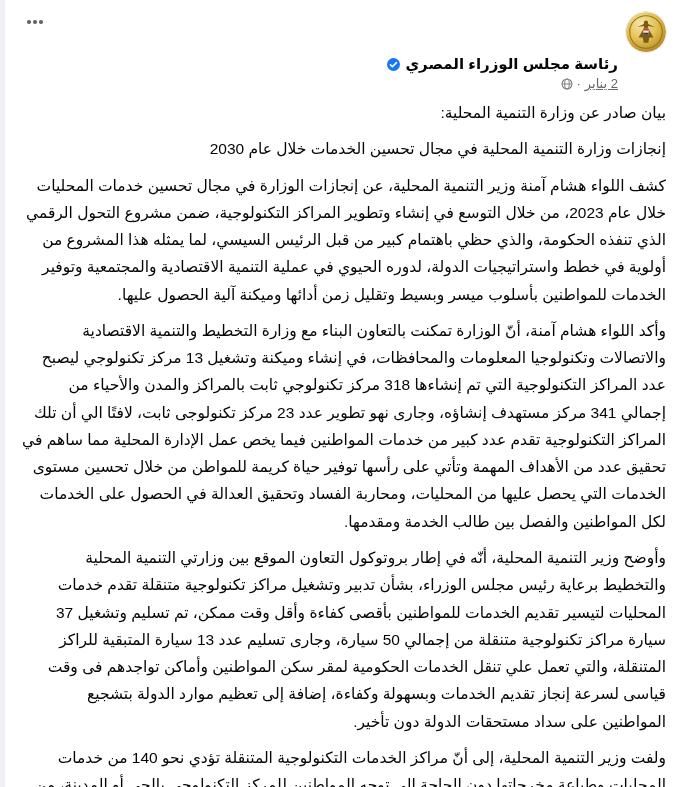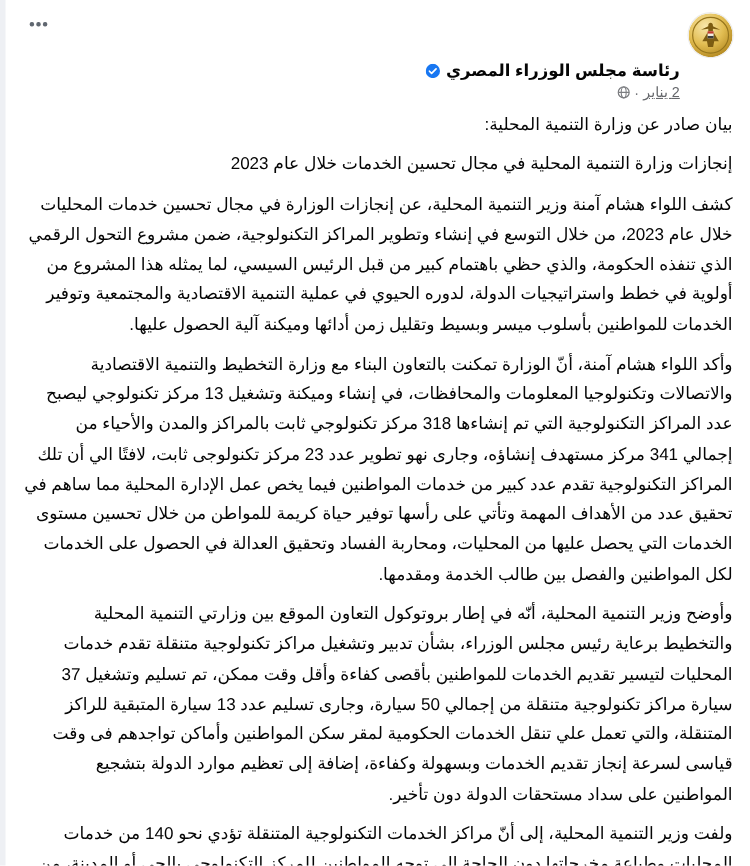--- a/index.html
+++ b/index.html
@@ -97,21 +97,21 @@
     <div class="menu" aria-label="options">
       <span class="d"></span>
       <span class="d"></span>
       <span class="d"></span>
     </div>
 
   </div>
 
   <div class="post-body">
     <p>بيان صادر عن وزارة التنمية المحلية:</p>
-    <p>إنجازات وزارة التنمية المحلية في مجال تحسين الخدمات خلال عام  2023</p>
+    <p>إنجازات وزارة التنمية المحلية في مجال تحسين الخدمات خلال عام  2030</p>
     <p>كشف اللواء هشام آمنة وزير التنمية المحلية، عن إنجازات الوزارة في مجال تحسين خدمات المحليات خلال عام 2023، من خلال التوسع في إنشاء وتطوير المراكز التكنولوجية، ضمن مشروع التحول الرقمي الذي تنفذه الحكومة، والذي حظي باهتمام كبير من قبل الرئيس السيسي، لما يمثله هذا المشروع من أولوية في خطط واستراتيجيات الدولة، لدوره الحيوي في عملية التنمية الاقتصادية والمجتمعية وتوفير الخدمات للمواطنين بأسلوب ميسر وبسيط وتقليل زمن أدائها وميكنة آلية الحصول عليها.</p>
     <p>وأكد اللواء هشام آمنة، أنّ الوزارة تمكنت بالتعاون البناء مع وزارة التخطيط والتنمية الاقتصادية والاتصالات وتكنولوجيا المعلومات والمحافظات، في إنشاء وميكنة وتشغيل 13 مركز تكنولوجي ليصبح عدد المراكز التكنولوجية التي تم إنشاءها 318 مركز تكنولوجي ثابت بالمراكز والمدن والأحياء من إجمالي 341 مركز مستهدف إنشاؤه، وجارى نهو تطوير عدد 23 مركز تكنولوجى ثابت، لافتًا الي أن تلك المراكز التكنولوجية تقدم عدد كبير من خدمات المواطنين فيما يخص عمل الإدارة المحلية مما ساهم في تحقيق عدد من الأهداف المهمة وتأتي على رأسها توفير حياة كريمة للمواطن من خلال تحسين مستوى الخدمات التي يحصل عليها من المحليات، ومحاربة الفساد وتحقيق العدالة في الحصول على الخدمات لكل المواطنين والفصل بين طالب الخدمة ومقدمها.</p>
     <p>وأوضح وزير التنمية المحلية، أنّه في إطار بروتوكول التعاون الموقع بين وزارتي التنمية المحلية والتخطيط برعاية رئيس مجلس الوزراء، بشأن تدبير وتشغيل مراكز تكنولوجية متنقلة تقدم خدمات المحليات لتيسير تقديم الخدمات للمواطنين بأقصى كفاءة وأقل وقت ممكن، تم تسليم وتشغيل 37 سيارة مراكز تكنولوجية متنقلة من إجمالي 50 سيارة، وجارى تسليم عدد 13 سيارة المتبقية للراكز المتنقلة، والتي تعمل علي تنقل الخدمات الحكومية لمقر سكن المواطنين وأماكن تواجدهم فى وقت قياسى لسرعة إنجاز تقديم الخدمات وبسهولة وكفاءة، إضافة إلى تعظيم موارد الدولة بتشجيع المواطنين على سداد مستحقات الدولة دون تأخير.</p>
     <p>ولفت وزير التنمية المحلية، إلى أنّ مراكز الخدمات التكنولوجية المتنقلة تؤدي نحو 140 من خدمات المحليات وطباعة مخرجاتها دون الحاجة إلى توجه المواطنين للمركز التكنولوجي بالحي أو المدينة، من خلال السيارات المتنقلة والمجهزة بأحدث أجهزة نظم المعلومات متصلة بمنظومة تأدية خدمات المواطنين بالمحليات بشبكة مؤمنة وسريعة.</p>
 
   </div>
 
 </div>
 
 </body></html>

